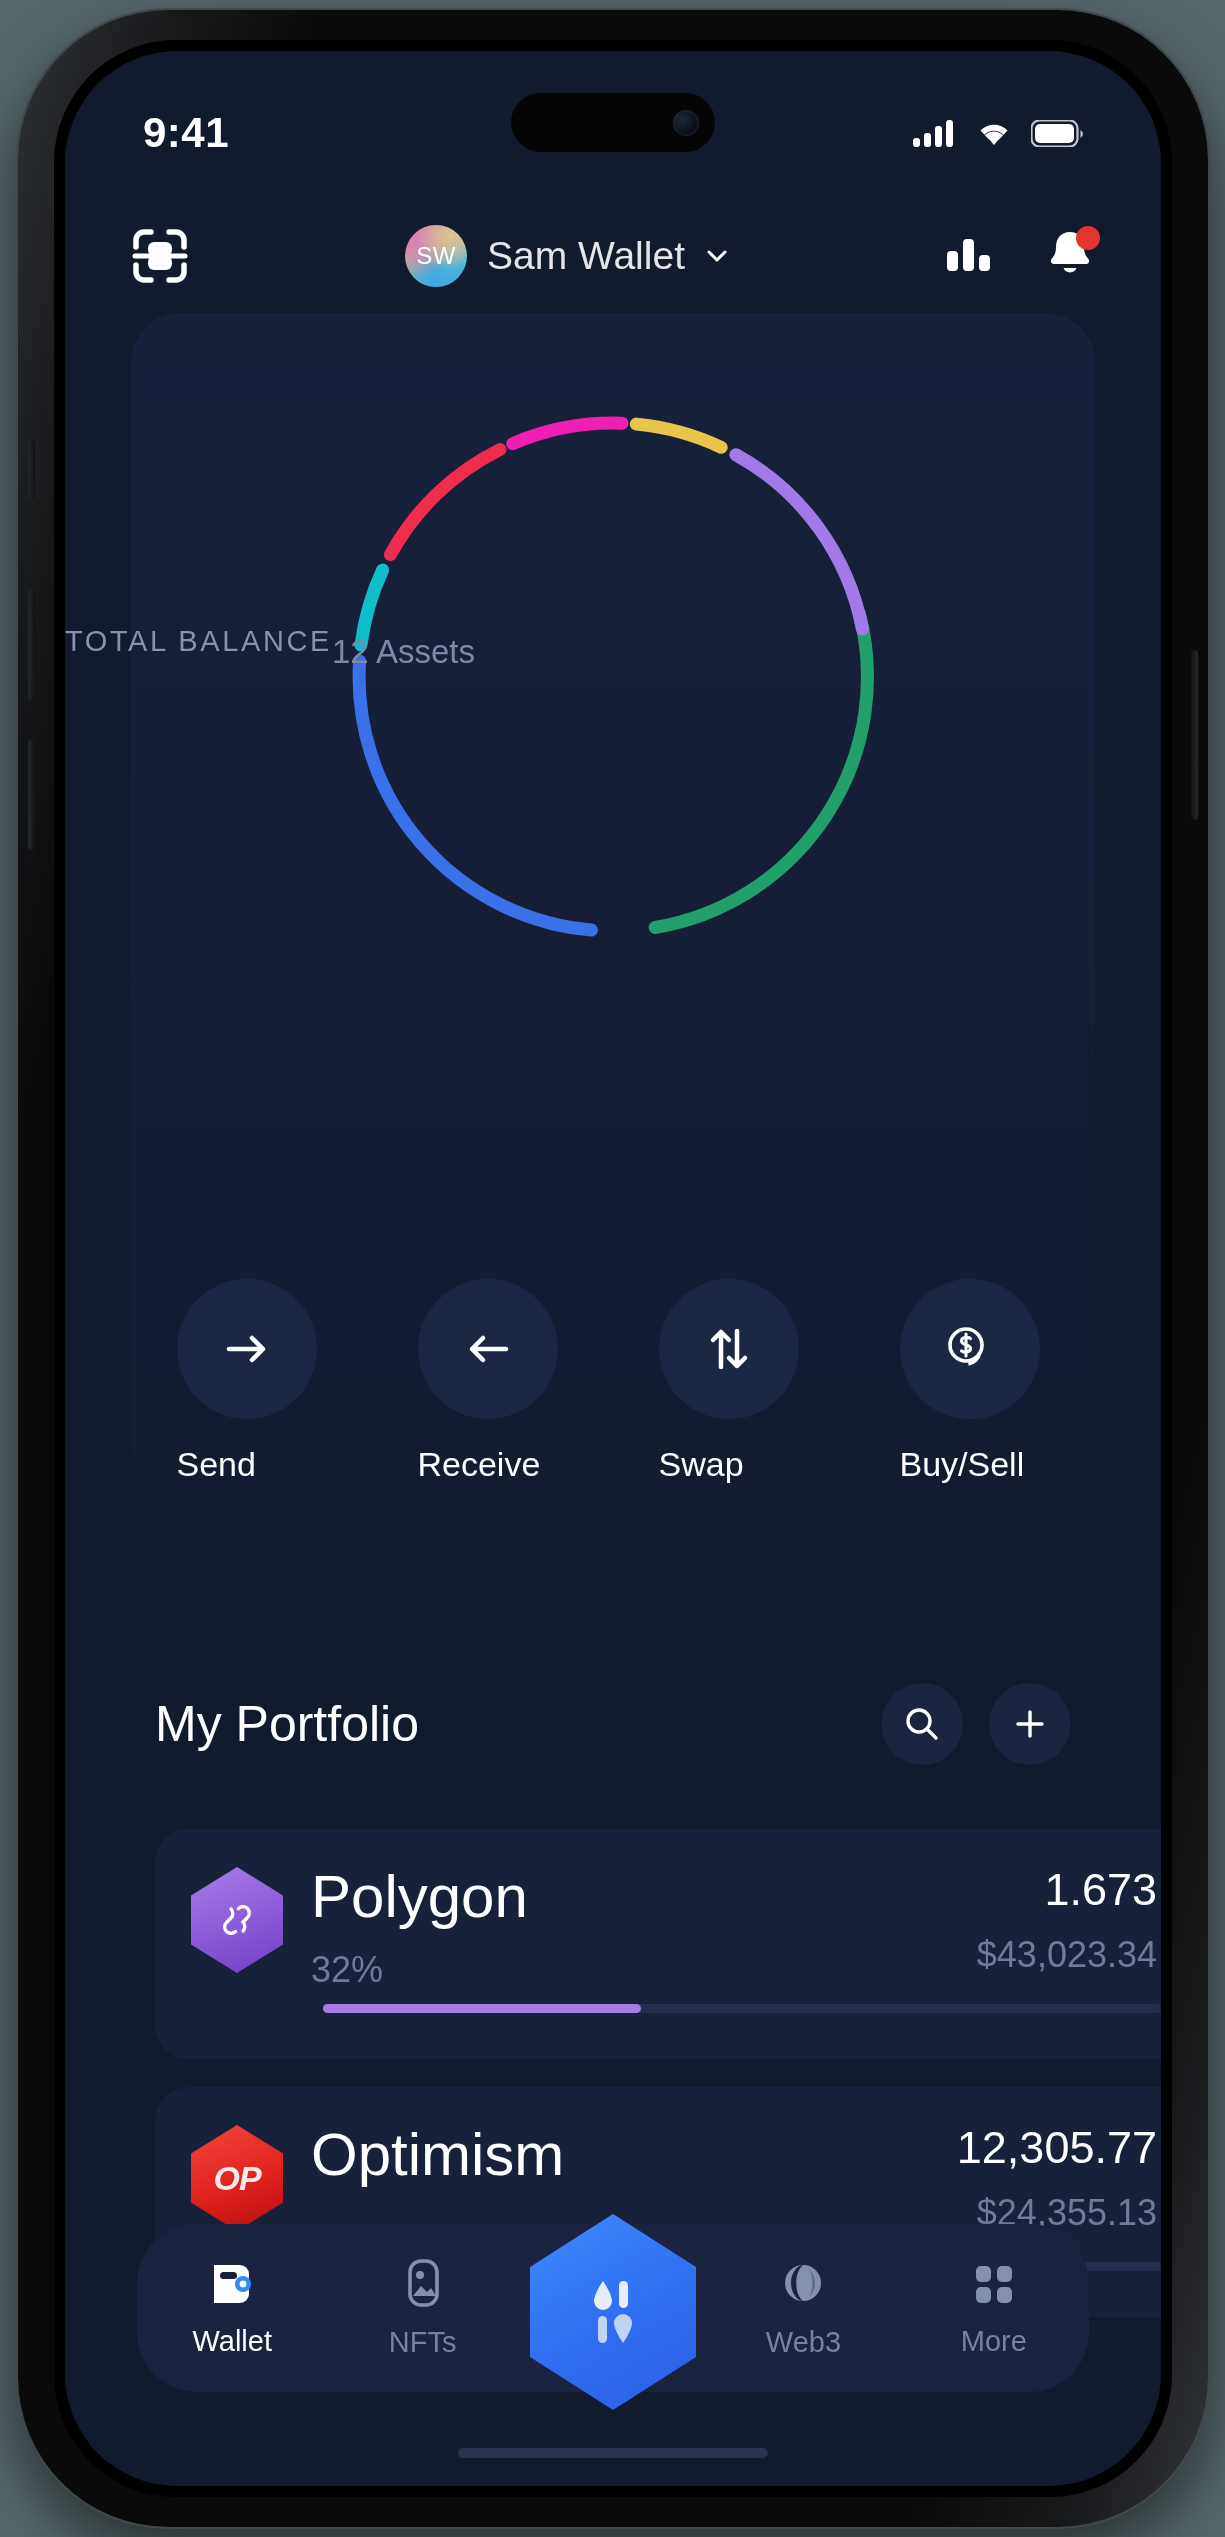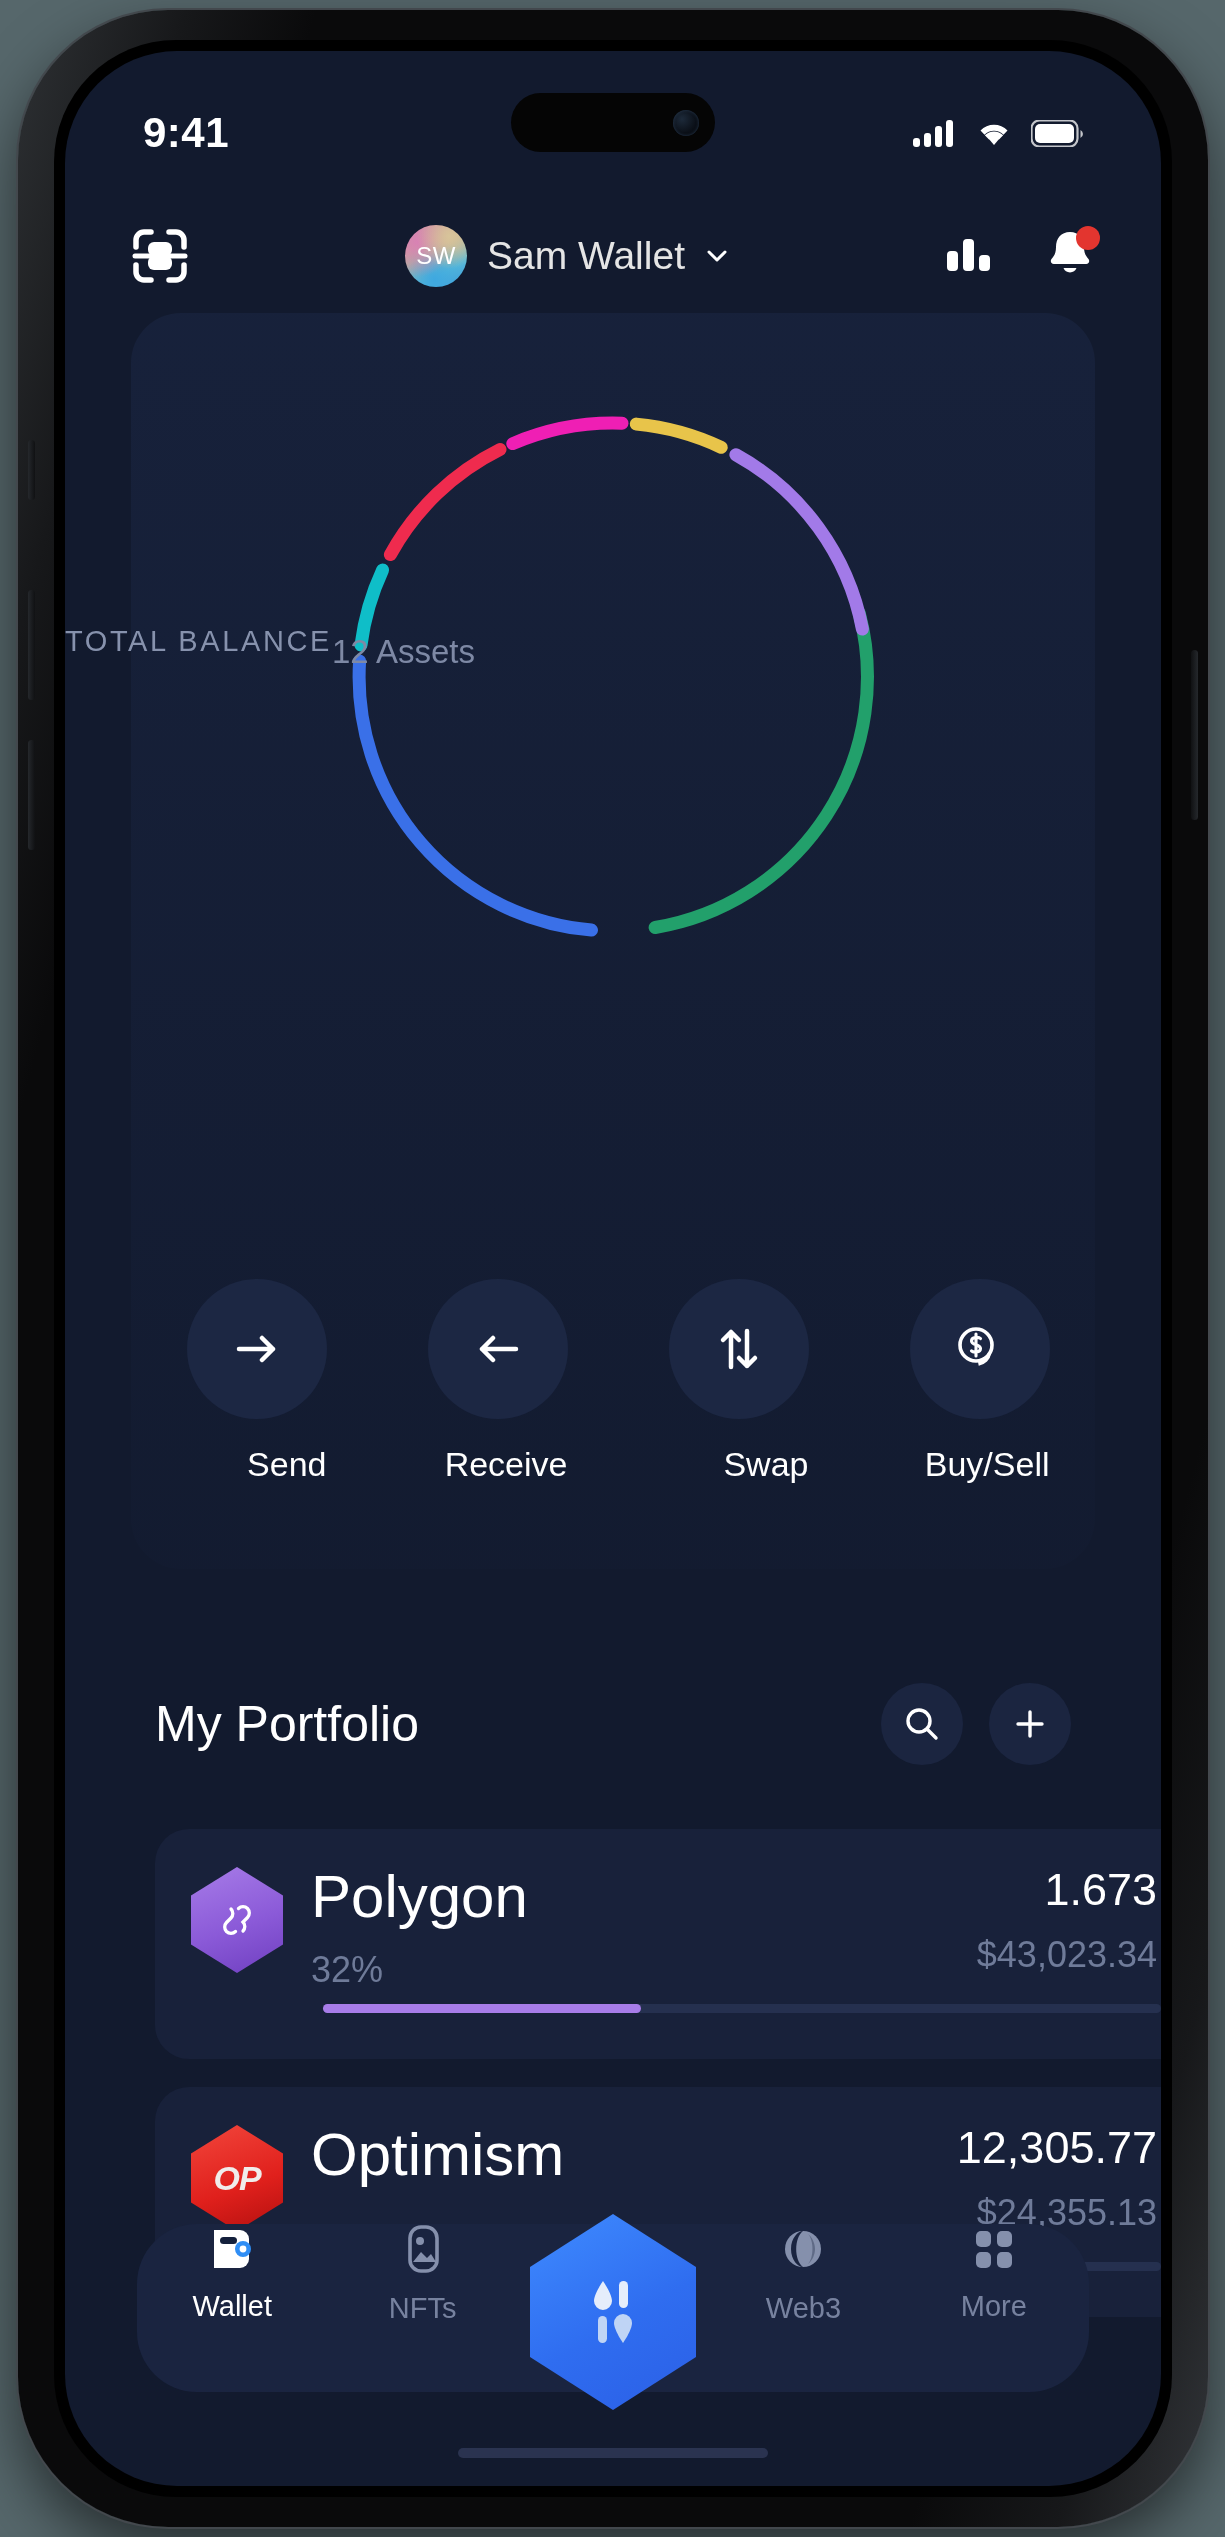--- a/index.html
+++ b/index.html
@@ -85,21 +85,21 @@
   .bal-label{ color:#8792ad; font-size:29px; letter-spacing:2.6px; font-weight:400; }
   .bal-amount{ margin-top:16px; font-size:80px; font-weight:400; color:#fff; letter-spacing:-1px; }
   .bal-cents{ color:#8792ad; }
   .bal-assets{ margin-top:22px; color:#7e89a5; font-size:33px; }
 
   
   .actions{
     position:absolute; left:66px; top:1228px; width:964px;
     display:flex; justify-content:space-around;
   }
-  .action{ display:flex; flex-direction:column; align-items:flex-end; width:150px; }
+  .action{ display:flex; flex-direction:column; align-items:flex-start; width:150px; }
   .action-circ{
     width:140px; height:140px; border-radius:50%;
     background:#1c2743;
     display:flex; align-items:center; justify-content:center;
   }
   .action-label{ margin-top:26px; color:#fff; font-size:34px; }
 
   .panel-top{
     position:absolute; left:66px; top:262px; width:964px; height:1256px;
     border-radius:50px;
@@ -146,21 +146,21 @@
     position:absolute; left:168px; bottom:46px; width:838px; height:9px;
     border-radius:6px; background:#25304f;
   }
   .fill{ height:100%; border-radius:6px; }
 
   
   .tabbar{
     position:absolute; left:72px; bottom:94px; width:952px; height:168px;
     border-radius:60px;
     background:#1a2440;
-    display:flex; 
+    display:flex; align-items:center;
   }
   .tab{ flex:1; display:flex; flex-direction:column; align-items:center; gap:16px; }
   .tab-label{ font-size:29px; }
   .tab.active .tab-label{ color:#fff; }
   .tab:not(.active) .tab-label{ color:#77829f; }
   .tab.spacer{ visibility:hidden; }
   .fab{
     position:absolute; left:50%; transform:translateX(-50%);
     bottom:76px;
     width:166px; height:196px;

